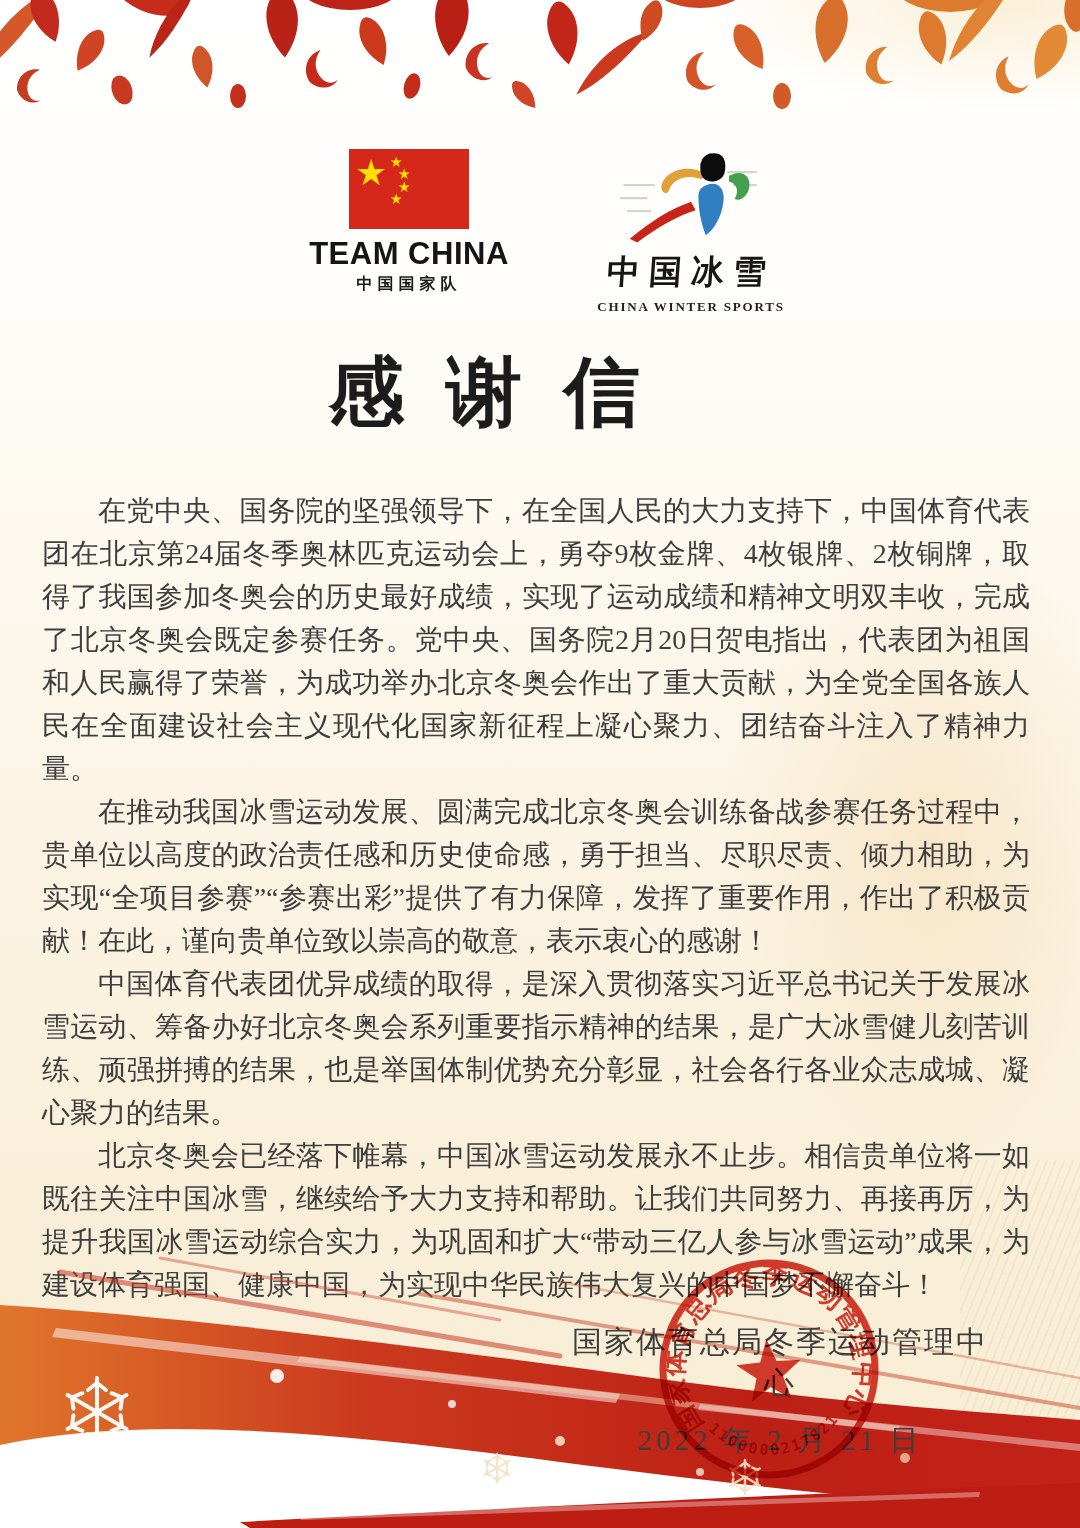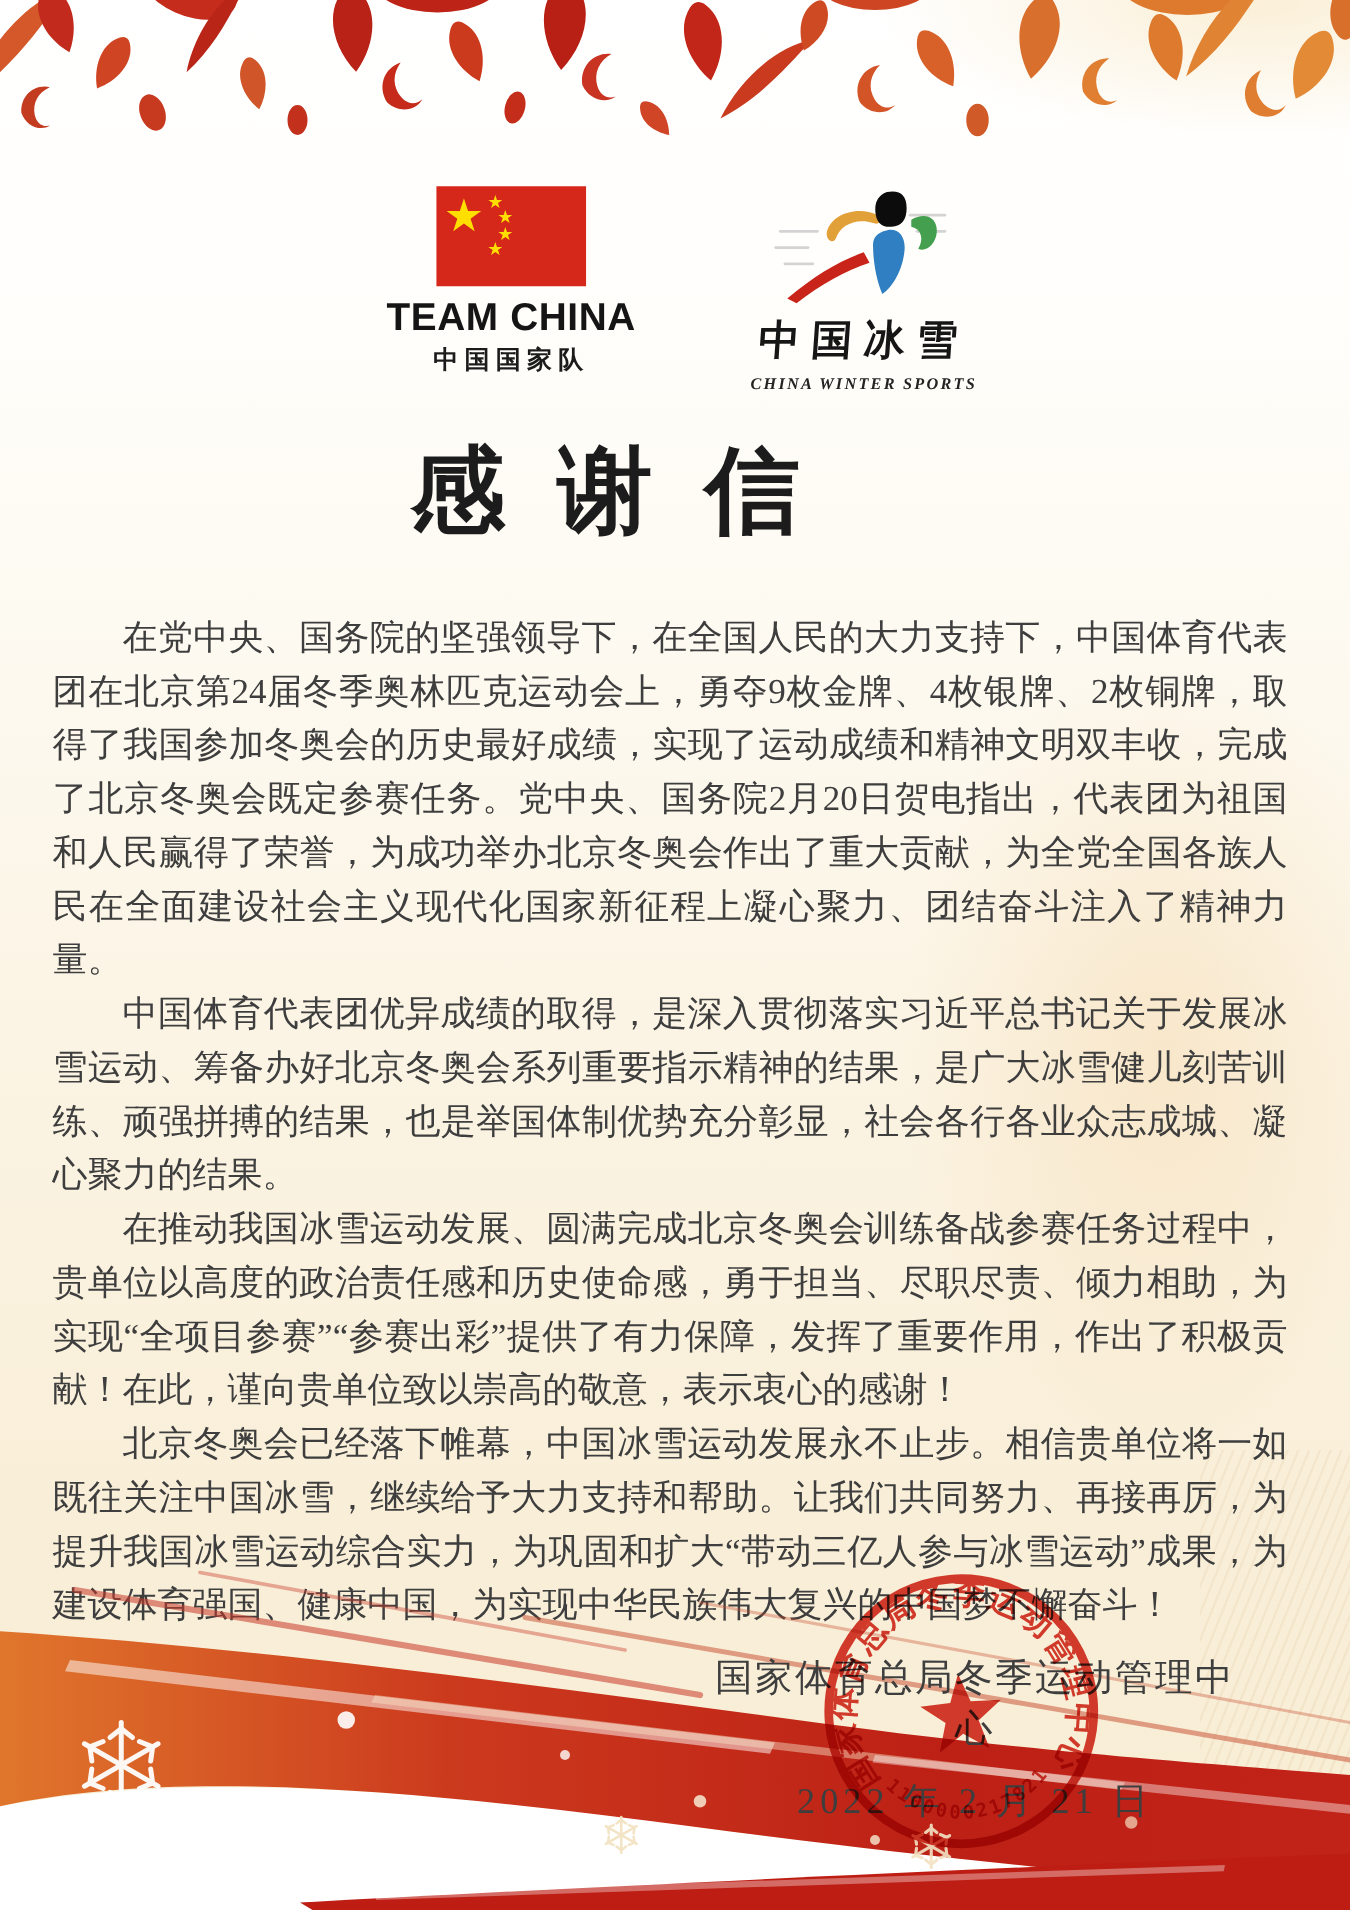--- a/index.html
+++ b/index.html
@@ -14,27 +14,27 @@
     background:repeating-linear-gradient(112deg,rgba(205,160,105,.22) 0 2px,rgba(0,0,0,0) 2px 8px);}
   .header-deco{position:absolute;top:0;left:0;width:1080px;height:150px;}
   .footer-deco{position:absolute;bottom:0;left:0;width:1080px;height:292px;}
 
   .logo-row{position:absolute;top:148px;left:0;width:1080px;display:flex;justify-content:center;
     align-items:flex-start;gap:52px;}
   .tc-block{width:250px;text-align:center;}
   .tc-flag{width:120px;height:82px;display:block;margin:0 auto;}
   .tc-name{font-family:Liberation Sans, sans-serif;font-weight:bold;font-size:31px;
     color:#151515;margin-top:6px;letter-spacing:.5px;}
-  .tc-sub{font-family:Liberation Mono, monospace;font-weight:bold;font-size:20px;
+  .tc-sub{font-family:Liberation Mono, monospace;font-weight:bold;font-size:16px;
     color:#1b1b1b;margin-top:2px;letter-spacing:5px;}
   .ws-block{width:210px;text-align:center;}
   .ws-figure{width:160px;height:102px;display:block;margin:0 auto;}
   .ws-name{font-weight:bold;font-size:33px;color:#161616;letter-spacing:9px;margin-top:0px;
     transform:skewX(-4deg);}
-  .ws-sub{font-size:13px;font-weight:bold;color:#232323;letter-spacing:1.8px;margin-top:4px;font-style:italic;}
+  .ws-sub{font-size:13px;font-weight:bold;color:#232323;letter-spacing:1.8px;margin-top:4px;}
 
   .letter-title{position:absolute;top:342px;left:0;width:968px;text-align:center;
     font-size:76px;font-weight:bold;color:#1c1c1c;letter-spacing:.55em;text-indent:.55em;}
 
   .letter-body{position:absolute;top:474px;left:42px;width:988px;color:#3e3e3e;
     font-size:28px;line-height:43px;}
   .salutation{margin:0;}
   .letter-body p{margin:0;text-indent:2em;text-align:justify;}
   .letter-body p.first{margin-top:15px;}
 
@@ -128,22 +128,22 @@
       </svg>
       <div class="ws-name">中国冰雪</div>
       <div class="ws-sub">CHINA WINTER SPORTS</div>
     </div>
   </div>
 
   <div class="letter-title">感谢信</div>
 
   <div class="letter-body">
     <p class="first">在党中央、国务院的坚强领导下，在全国人民的大力支持下，中国体育代表团在北京第24届冬季奥林匹克运动会上，勇夺9枚金牌、4枚银牌、2枚铜牌，取得了我国参加冬奥会的历史最好成绩，实现了运动成绩和精神文明双丰收，完成了北京冬奥会既定参赛任务。党中央、国务院2月20日贺电指出，代表团为祖国和人民赢得了荣誉，为成功举办北京冬奥会作出了重大贡献，为全党全国各族人民在全面建设社会主义现代化国家新征程上凝心聚力、团结奋斗注入了精神力量。</p>
+    <p>在推动我国冰雪运动发展、圆满完成北京冬奥会训练备战参赛任务过程中，贵单位以高度的政治责任感和历史使命感，勇于担当、尽职尽责、倾力相助，为实现“全项目参赛”“参赛出彩”提供了有力保障，发挥了重要作用，作出了积极贡献！在此，谨向贵单位致以崇高的敬意，表示衷心的感谢！</p>
     <p>中国体育代表团优异成绩的取得，是深入贯彻落实习近平总书记关于发展冰雪运动、筹备办好北京冬奥会系列重要指示精神的结果，是广大冰雪健儿刻苦训练、顽强拼搏的结果，也是举国体制优势充分彰显，社会各行各业众志成城、凝心聚力的结果。</p>
-    <p>在推动我国冰雪运动发展、圆满完成北京冬奥会训练备战参赛任务过程中，贵单位以高度的政治责任感和历史使命感，勇于担当、尽职尽责、倾力相助，为实现“全项目参赛”“参赛出彩”提供了有力保障，发挥了重要作用，作出了积极贡献！在此，谨向贵单位致以崇高的敬意，表示衷心的感谢！</p>
     <p>北京冬奥会已经落下帷幕，中国冰雪运动发展永不止步。相信贵单位将一如既往关注中国冰雪，继续给予大力支持和帮助。让我们共同努力、再接再厉，为提升我国冰雪运动综合实力，为巩固和扩大“带动三亿人参与冰雪运动”成果，为建设体育强国、健康中国，为实现中华民族伟大复兴的中国梦不懈奋斗！</p>
   </div>
 
   <svg class="footer-deco" viewBox="0 0 1080 292" preserveAspectRatio="none">
     <defs>
       <linearGradient id="bandg" x1="0" y1="0" x2="1" y2="0">
         <stop offset="0" stop-color="#e0762c"></stop>
         <stop offset=".33" stop-color="#cc3a1e"></stop>
         <stop offset=".7" stop-color="#bd2015"></stop>
         <stop offset="1" stop-color="#c22318"></stop>

